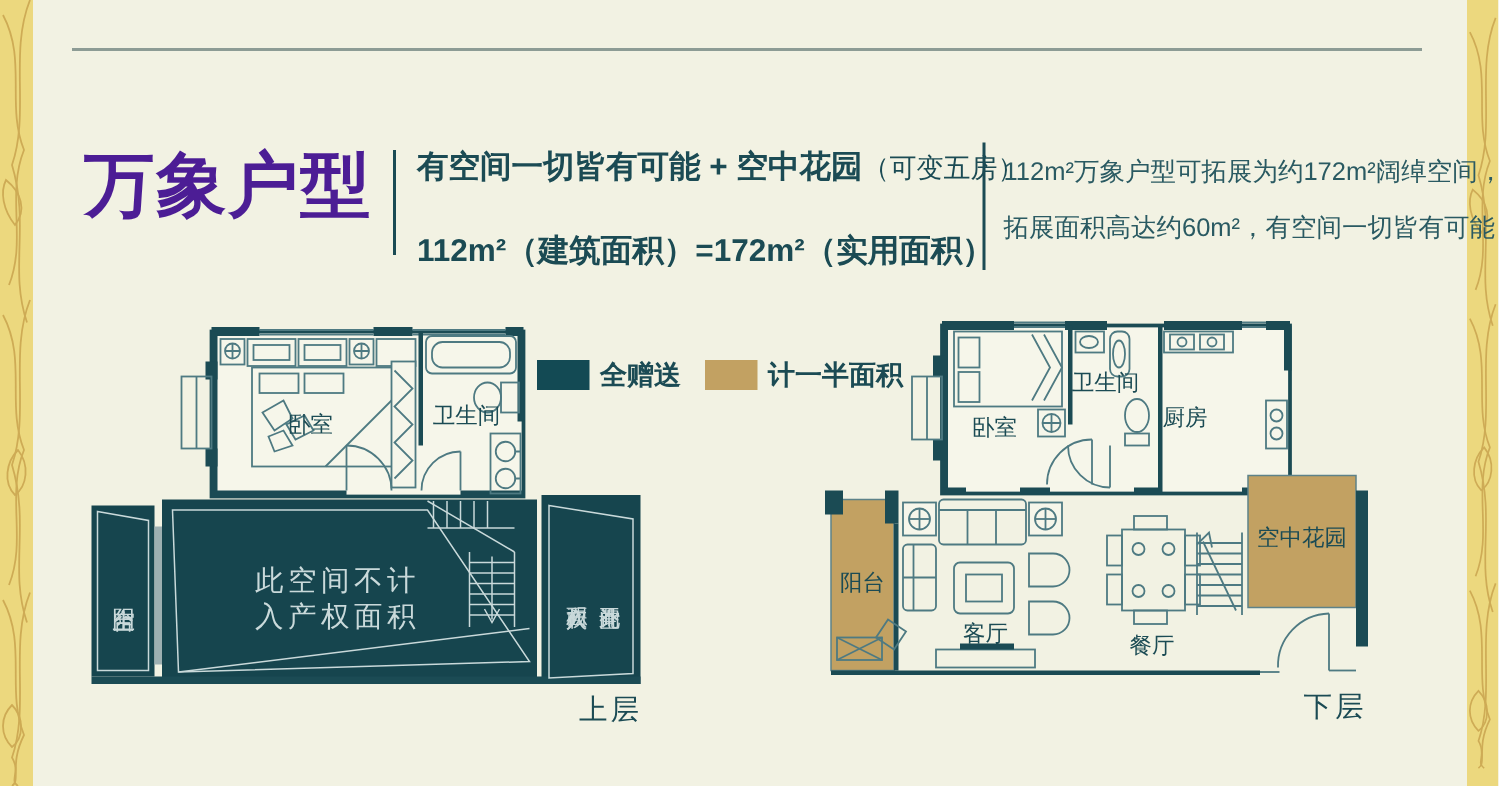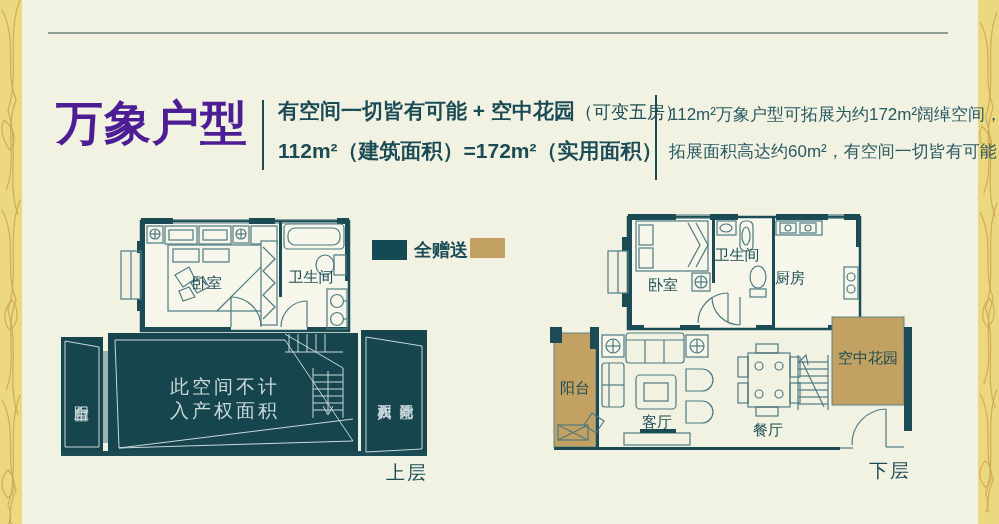--- a/index.html
+++ b/index.html
@@ -17,26 +17,26 @@
     position:absolute; left:56px; top:92px;
     font-size:47px; font-weight:bold; color:#4c1d95; letter-spacing:1px;
   }
   .vdiv { position:absolute; width:2px; background:#1b4b54; }
   .vdiv.d1 { left:262px; top:100px; height:70px; }
   .vdiv.d2 { left:655px; top:95px; height:85px; }
 
   .spec { position:absolute; left:278px; top:97px; color:#1b4b54; }
   .spec .l1 { font-size:21px; font-weight:bold; white-space:nowrap; }
   .spec .l1 .note { font-weight:normal; font-size:18px; }
-  .spec .l2 { font-size:21px; font-weight:bold; margin-top:12px; white-space:nowrap; }
+  .spec .l2 { font-size:21px; font-weight:bold; margin-top:28px; white-space:nowrap; }
 
   .desc { position:absolute; left:669px; top:96px; color:#2a5a62; font-size:17px; line-height:37px; white-space:nowrap; }
 
   .legend { position:absolute; top:238px; display:flex; align-items:center; }
-  .legend.lg1 { left:372px; }
+  .legend.lg1 { left:358px; }
   .legend.lg2 { left:470px; }
   .swatch { width:35px; height:20px; margin-right:7px; }
   .swatch.dark { background:#134a54; }
   .swatch.gold { background:#c2a162; }
   .legend-label { font-size:18px; font-weight:bold; color:#1b4b54; white-space:nowrap; }
 
   svg { position:absolute; }
   svg.plan-upper { left:55px; top:213px; }
   svg.plan-lower { left:540px; top:205px; }
 
@@ -104,20 +104,21 @@
     <div>112m²万象户型可拓展为约172m²阔绰空间，</div>
     <div>拓展面积高达约60m²，有空间一切皆有可能</div>
   </div>
 
   <div class="legend lg1">
     <div class="swatch dark"></div>
     <div class="legend-label">全赠送</div>
   </div>
   <div class="legend lg2">
     <div class="swatch gold"></div>
+    <div class="legend-label">计一半面积</div>
   </div>
 
   <svg class="plan-upper" width="385" height="280" viewBox="0 0 385 280">
 
     <rect class="room" x="86" y="8" width="208" height="110"></rect>
     <g>
       <rect class="wl" x="86" y="5" width="32" height="6"></rect>
       <rect class="wl" x="194" y="5" width="26" height="6"></rect>
       <rect class="wl" x="282" y="5" width="12" height="6"></rect>
       <line class="fl" x1="118" y1="7" x2="194" y2="7"></line>

